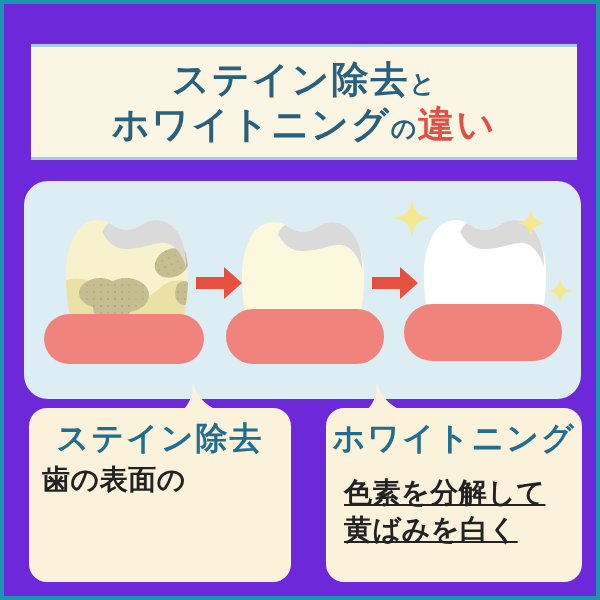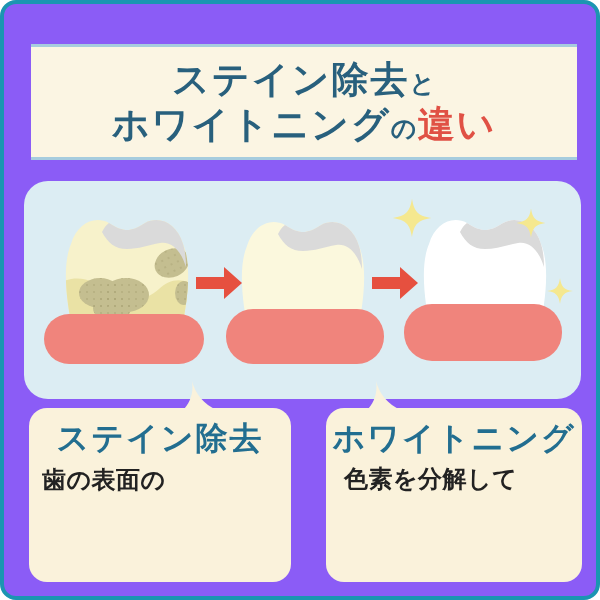--- a/index.html
+++ b/index.html
@@ -7,22 +7,22 @@
     --title_text_teal:#28607D; --accent_red:#E05145; --panel_blue:#DCEDF3;
     --gum_pink:#F0847C; --arrow_red:#E6503F; --box_cream:#FAF2DB;
     --heading_teal:#226E90; --body_text:#222222; --sparkle_yellow:#F5E88F;
     --tooth_stained:#F7F2CB; --tooth_stained_dark:#EAE2A5; --stain_olive:#C4BE90;
     --tooth_yellow:#FBF8DD; --tooth_white:#FFFFFF; --cap_gray:#DADADA;
   }
   *{margin:0;padding:0;box-sizing:border-box;}
   html,body{width:600px;height:600px;background:#fff;}
   body{font-family:"Liberation Sans","DejaVu Sans",sans-serif;}
   .frame{
-    position:relative;width:600px;height:600px;background:#8b5cf6;
-    border:4px solid var(--border_teal);border-radius:16px;overflow:hidden;
+    position:relative;width:600px;height:600px;background:#6d28d9;
+    border:4px solid var(--border_teal);border-radius:0;overflow:hidden;
   }
   
   .title-band{
     position:absolute;left:27px;top:40px;width:546px;height:116px;
     background:var(--title_cream);
     border-top:3px solid var(--band_edge_blue);
     border-bottom:3px solid var(--band_edge_blue);
     display:flex;flex-direction:column;justify-content:center;align-items:center;
     gap:4px;
   }
@@ -58,23 +58,23 @@
   .box{
     position:absolute;top:404px;height:174px;background:var(--box_cream);
     border-radius:18px;z-index:2;padding-top:10px;
   }
   .box-left{left:25px;width:262px;}
   .box-right{left:322px;width:256px;}
   .box-heading{
     text-align:center;font-size:32px;font-weight:bold;color:var(--heading_teal);
     letter-spacing:2px;line-height:1.25;
   }
-  .box-body{font-size:24px;font-weight:bold;color:var(--body_text);line-height:37px;letter-spacing:0.5px;}
+  .box-body{font-size:28px;font-weight:bold;color:var(--body_text);line-height:37px;letter-spacing:0.5px;}
   .box-left .box-body{margin-left:13px;margin-top:3px;}
-  .box-right .box-body{margin-left:18px;margin-top:2px;}
+  .box-right .box-body{margin-left:18px;margin-top:16px;text-decoration:underline;}
 </style>
 </head>
 <body>
 
 <div class="frame">
 
   <div class="title-band">
     <div class="title-line"><span class="t-main">ステイン除去</span><span class="t-small">と</span></div>
     <div class="title-line"><span class="t-main">ホワイトニング</span><span class="t-small">の</span><span class="t-main t-accent">違い</span></div>
   </div>
@@ -150,16 +150,17 @@
     <div class="box-heading">ステイン除去</div>
     <div class="box-body">
       <div>歯の表面の</div>
     </div>
   </div>
 
   <div class="box box-right">
     <div class="box-heading">ホワイトニング</div>
     <div class="box-body">
       <div>色素を分解して</div>
+      <div>黄ばみを白く</div>
     </div>
   </div>
 
 </div>
 
 </body></html>

